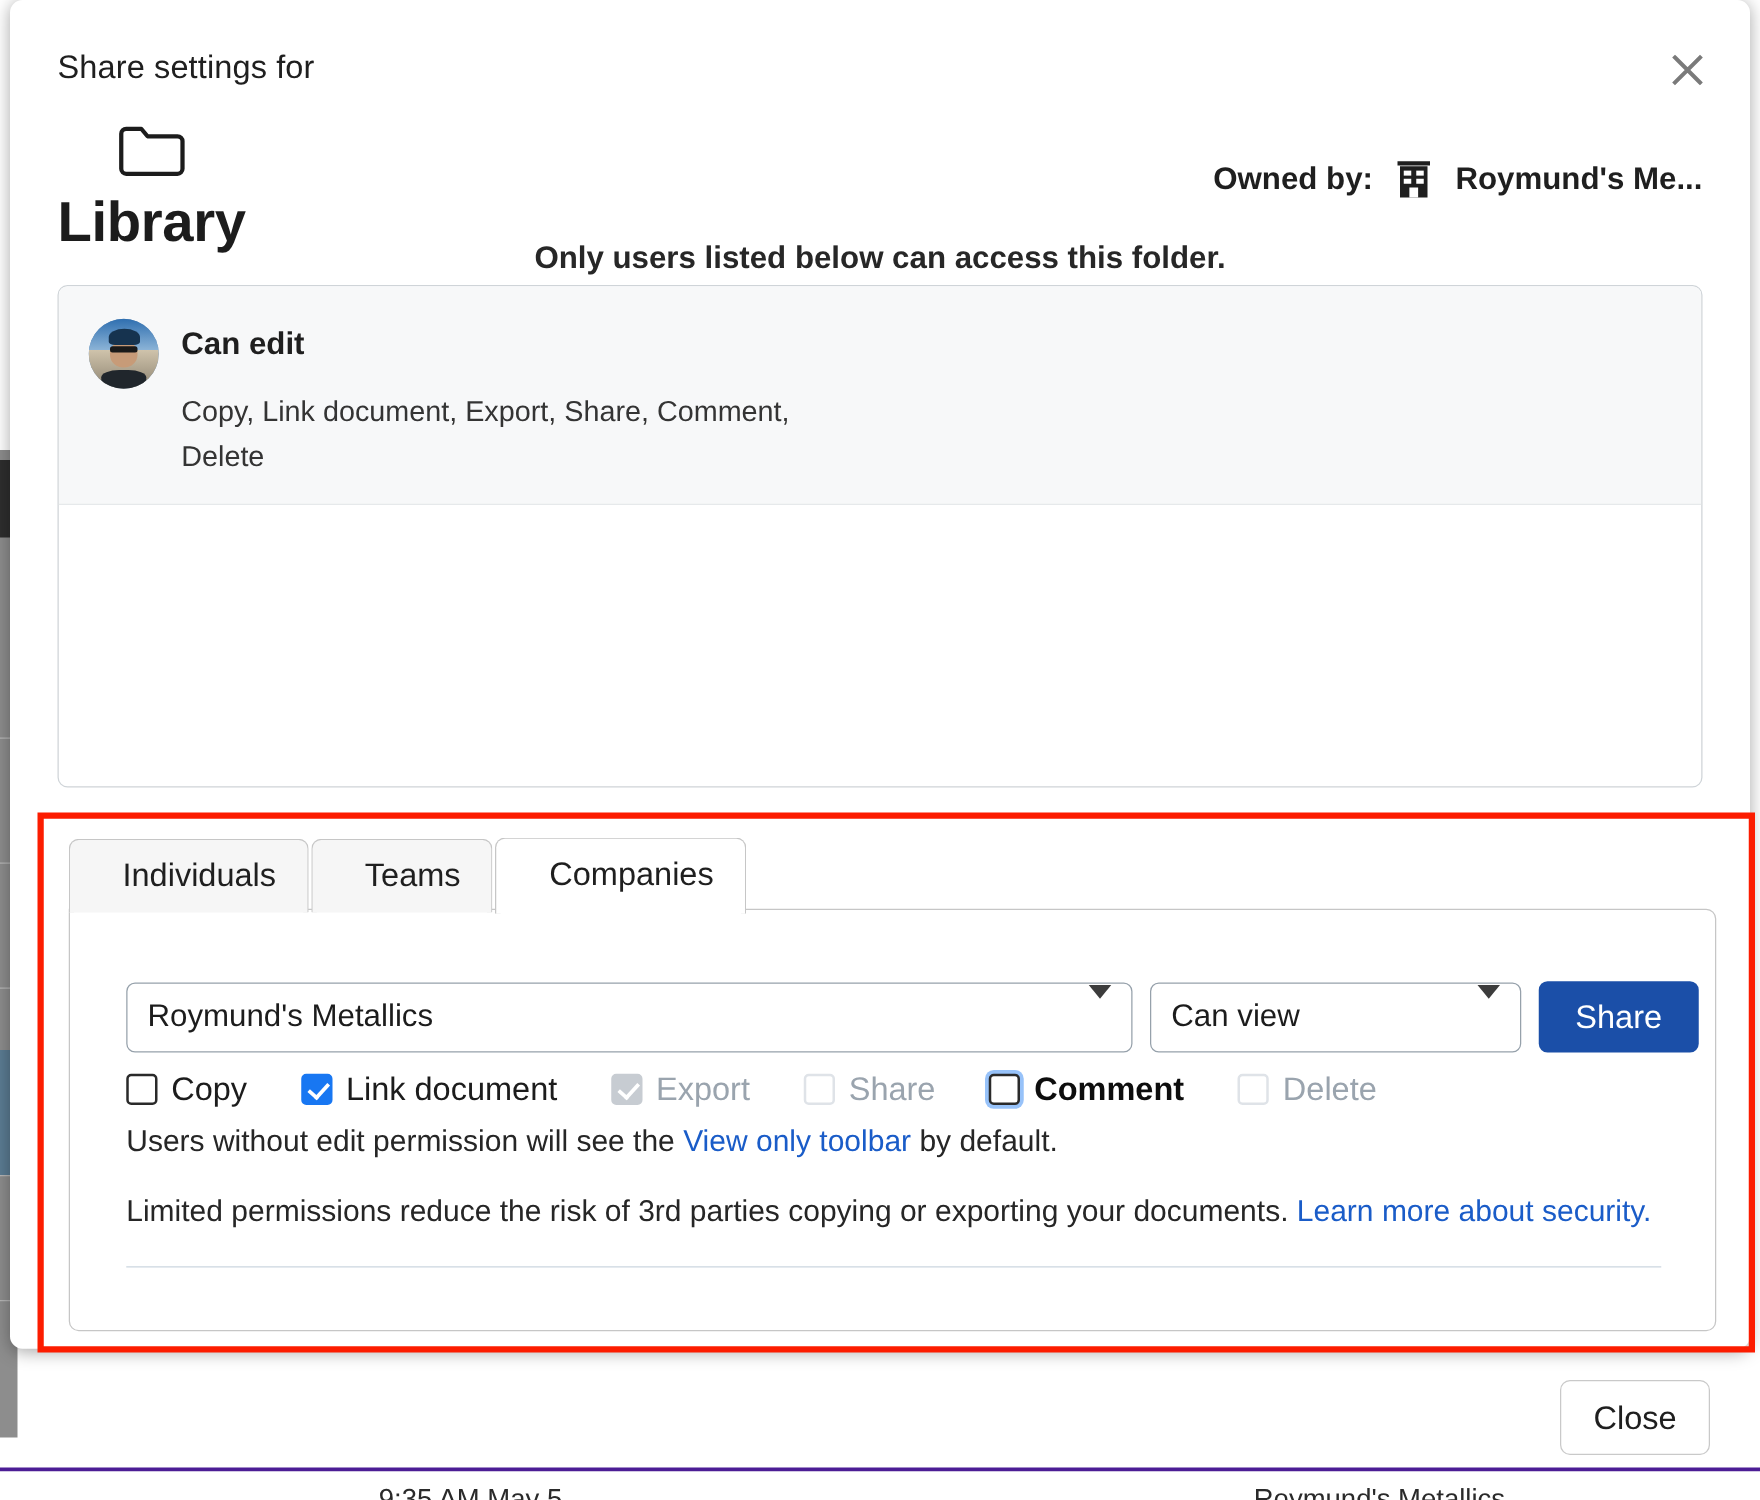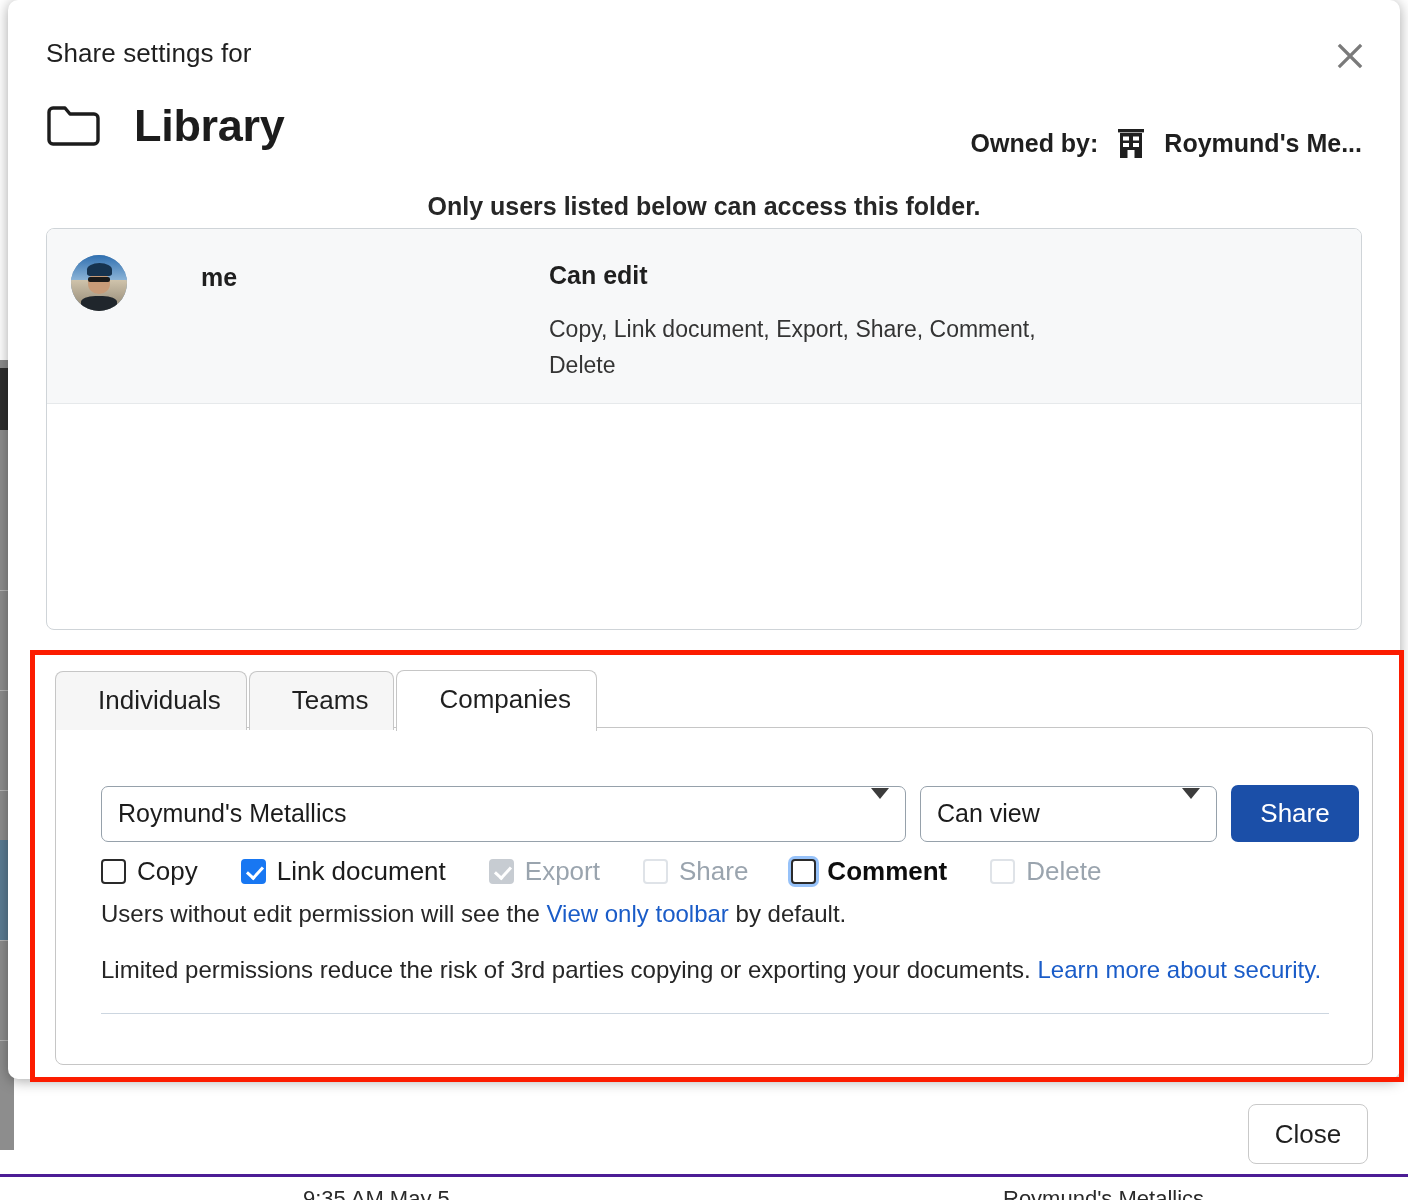--- a/index.html
+++ b/index.html
@@ -85,21 +85,21 @@
     right: 32px; top: 38px;
     width: 36px; height: 36px;
     cursor: pointer;
     display: flex; align-items: center; justify-content: center;
   }
   .close-x svg { display: block; }
 
   .doc-header {
     position: absolute;
     left: 38px; top: 100px;
-    display: flex; align-items: center; gap: 34px;
+    display: flex; align-items: center; gap: 10px; flex-direction: column;
   }
   .folder-icon svg { display: block; }
   .doc-name {
     font-size: 45px;
     font-weight: bold;
     color: #1c1c1c;
     letter-spacing: -0.3px;
   }
 
   .owner-block {
@@ -446,21 +446,20 @@
   <div class="users-box">
     <div class="user-row">
       <div class="avatar">
         <div class="sky"></div>
         <div class="ground"></div>
         <div class="torso"></div>
         <div class="face"></div>
         <div class="cap"></div>
         <div class="glasses"></div>
       </div>
-      <div class="user-name">me</div>
       <div class="perm-col">
         <div class="perm-title">Can edit</div>
         <div class="perm-list">Copy, Link document, Export, Share, Comment, Delete</div>
       </div>
     </div>
   </div>
 
   <div class="tabs">
     <div class="tab">
       <span>Individuals</span>

